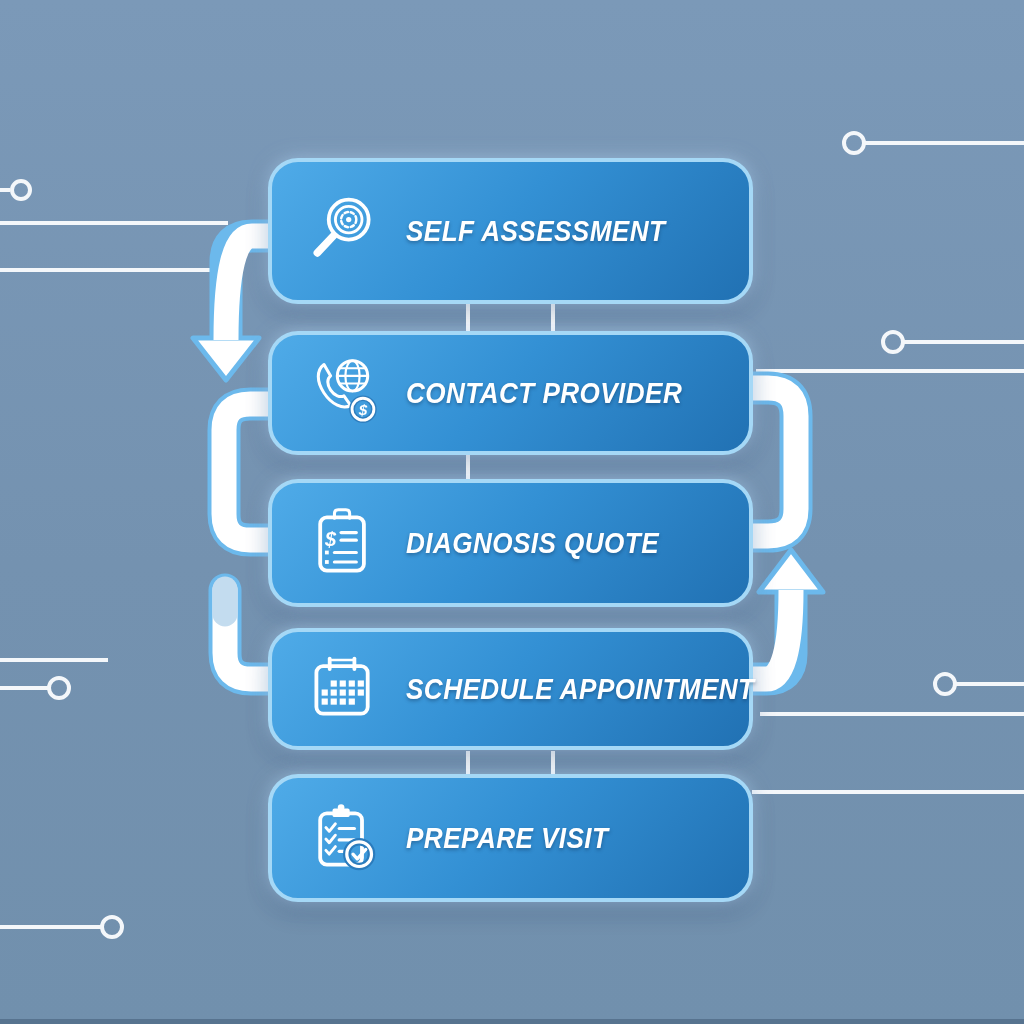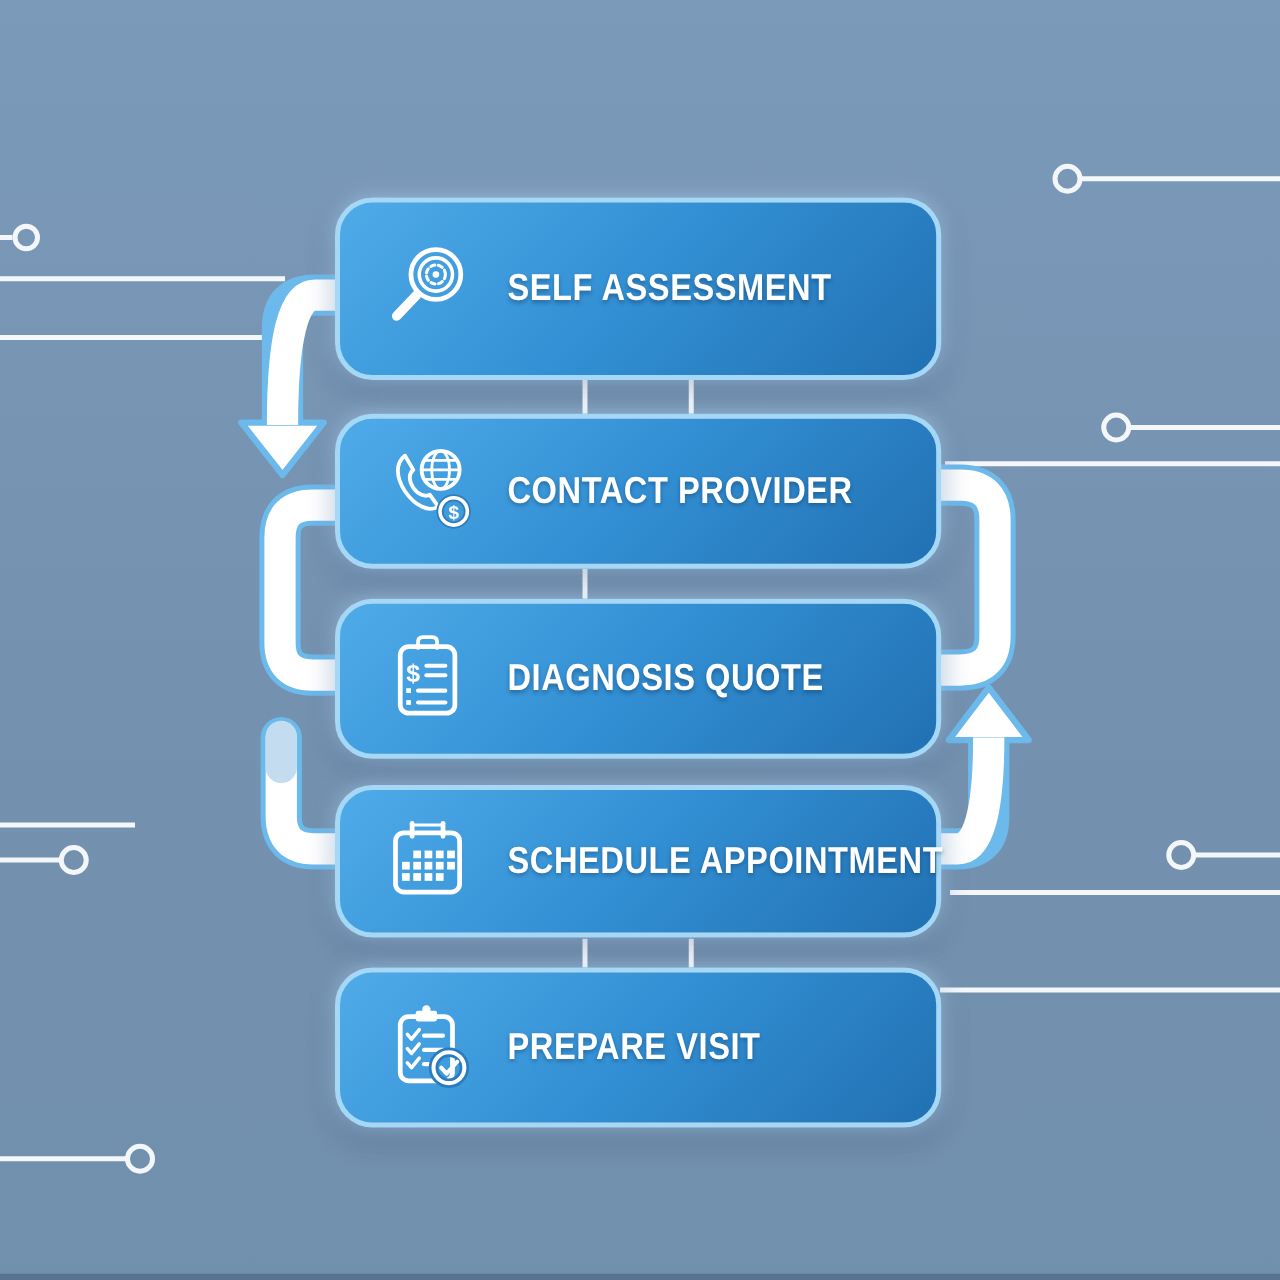--- a/index.html
+++ b/index.html
@@ -1,21 +1,21 @@
 <!DOCTYPE html>
 <html><head>
 <meta charset="utf-8">
 <style>
   html,body{margin:0;padding:0;}
   body{
     width:1024px;height:1024px;overflow:hidden;
     font-family:"Liberation Sans",sans-serif;
     background:linear-gradient(180deg,#7b99b8 0%,#7492b0 55%,#7190ad 100%);
   }
-  .stage{position:relative;width:928px;height:1024px;}
+  .stage{position:relative;width:928px;height:1024px;font-style:italic;}
   svg.layer{position:absolute;left:0;top:0;width:1024px;height:1024px;}
   .decor-stroke{stroke:#f4f7fa;stroke-width:4;fill:none;}
   .bottom-strip{position:absolute;left:0;bottom:0;width:1024px;height:5px;background:rgba(40,62,88,.35);}
 
   .step{
     position:absolute;left:268px;width:485px;box-sizing:border-box;
     border:4px solid #a5d8f6;border-radius:30px;
     background:linear-gradient(133deg,#4fabe8 0%,#3390d4 48%,#2171b3 100%);
     display:flex;align-items:center;
     box-shadow:0 0 18px rgba(195,228,255,.5),0 10px 22px rgba(20,45,85,.25);

